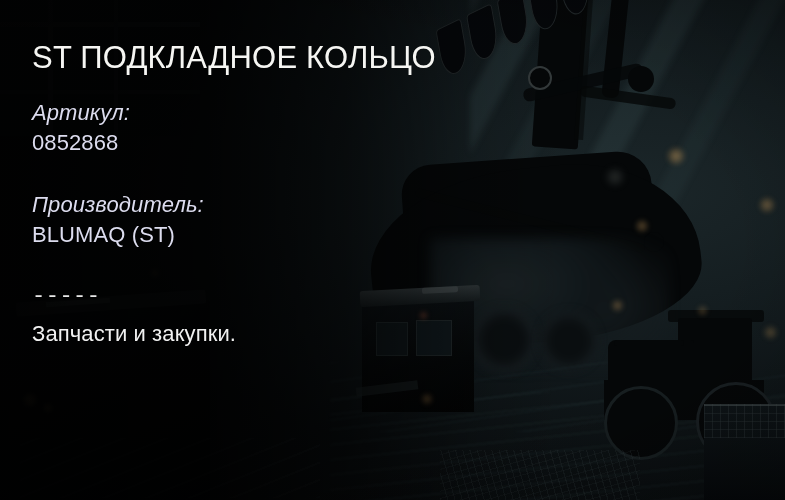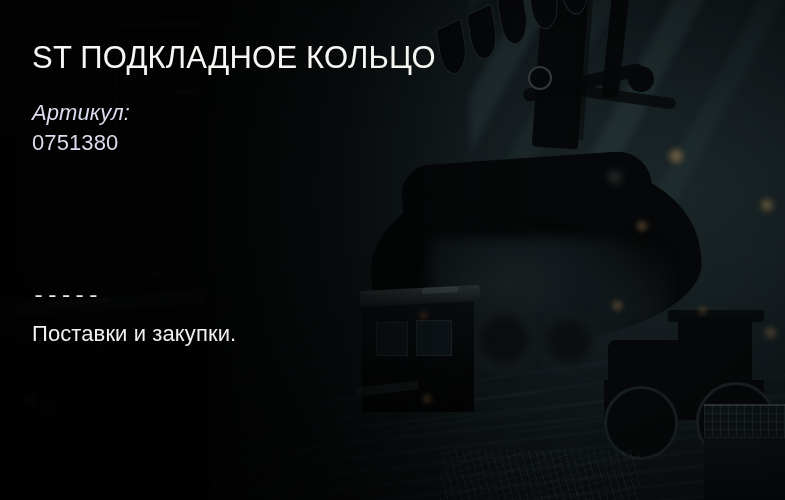--- a/index.html
+++ b/index.html
@@ -483,24 +483,28 @@
 
   <div class="bg-layer" id="bg-text-scrim"></div>
   <div class="bg-layer" id="bg-vignette"></div>
 
   <div id="content">
 
     <div id="product-title">ST ПОДКЛАДНОЕ КОЛЬЦО</div>
 
     <div class="field" id="field-article">
       <span class="field-label">Артикул:</span>
-      <span class="field-value">0751380</span>
+      <span class="field-value">0852868</span>
     </div>
 
+    <div class="field" id="field-manufacturer">
+      <span class="field-label">Производитель:</span>
+      <span class="field-value">BLUMAQ (ST)</span>
+    </div>
 
     <div id="separator">-----</div>
 
     <div id="promo">
-      <span class="line">Поставки и закупки.</span>
+      <span class="line">Запчасти и закупки.</span>
     </div>
 
   </div>
 </div>
 
 </body></html>

